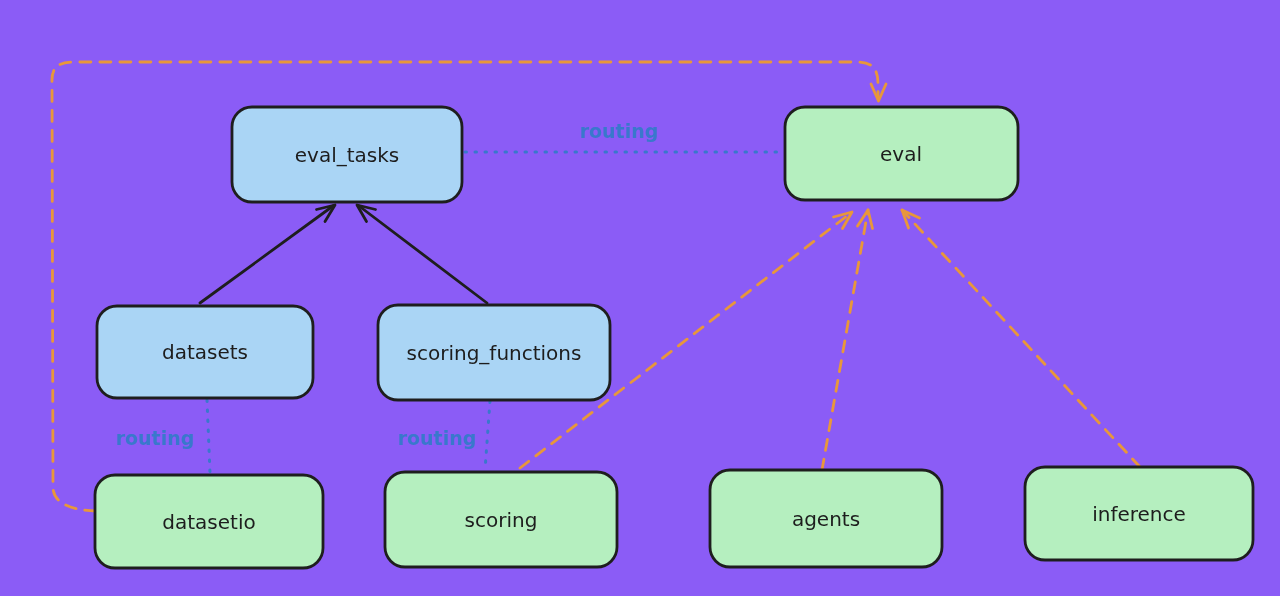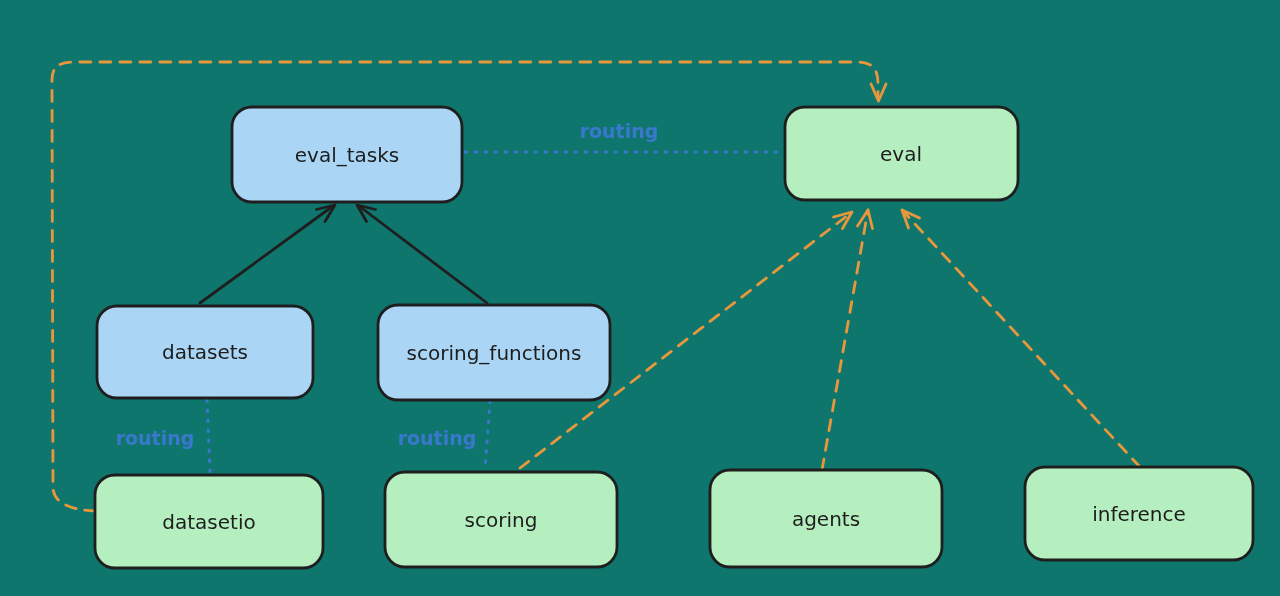--- a/index.html
+++ b/index.html
@@ -1,20 +1,20 @@
 <!DOCTYPE html>
 <html><head>
 <meta charset="utf-8">
 <style>
   html, body { margin: 0; padding: 0; background: #ffffff; }
   .canvas {
     position: relative;
     width: 1280px;
     height: 596px;
-    background: #0f766e;
+    background: #8b5cf6;
     font-family: "DejaVu Sans", sans-serif;
     overflow: hidden;
   }
   svg { display: block; }
 
   .node-rect {
     stroke: #1e1e1e;
     stroke-width: 2.8px;
   }
   .node-label {

